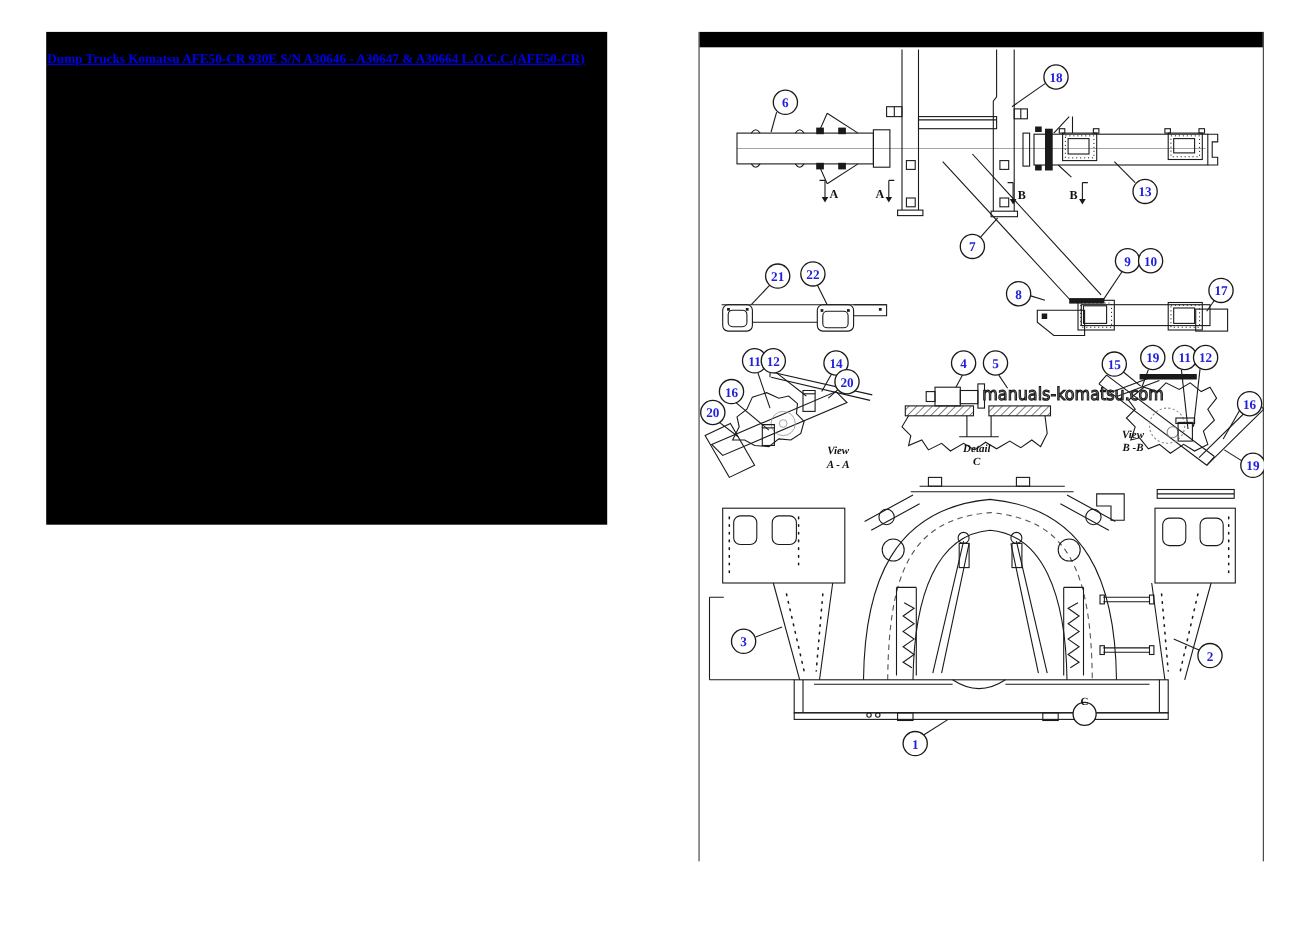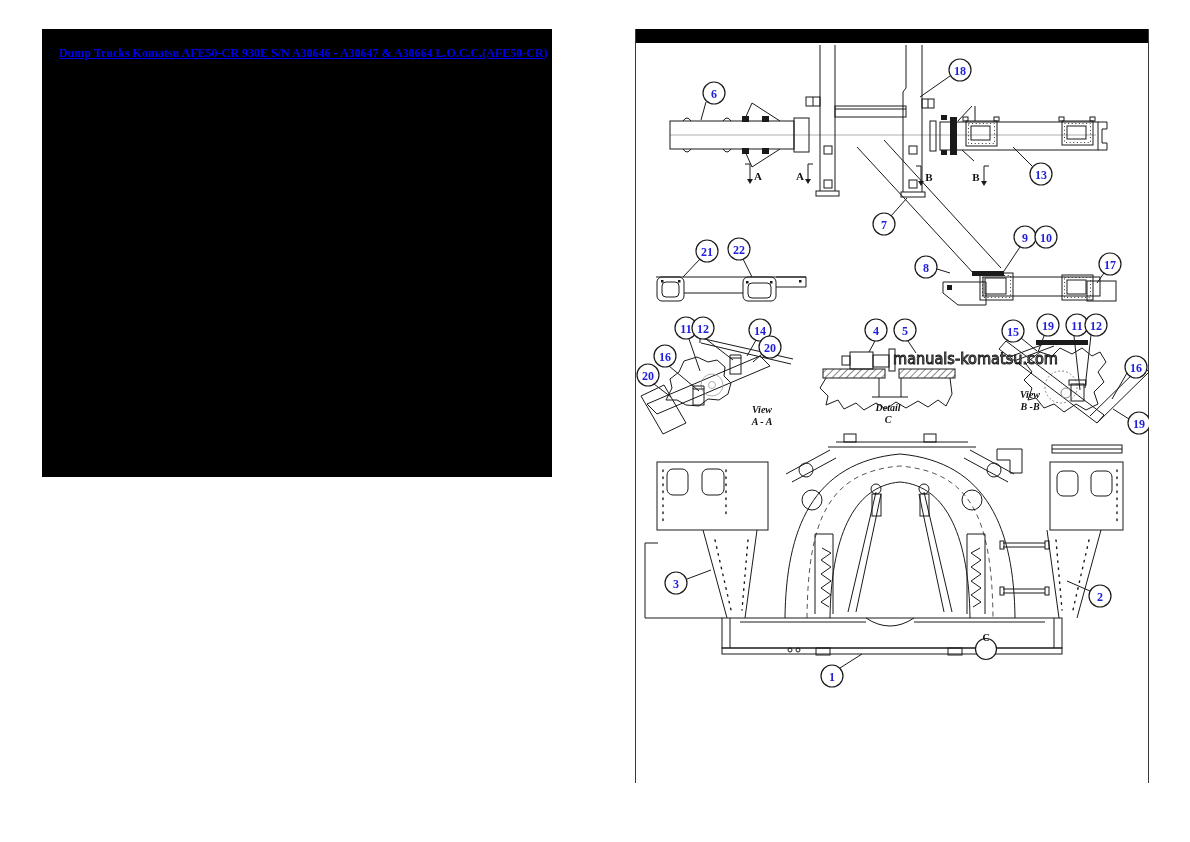--- a/index.html
+++ b/index.html
@@ -1,20 +1,20 @@
 <!DOCTYPE html>
 <html style="--link: #0000ee; --callout: #2020dd; --panel: #000000;"><head>
 <meta charset="utf-8">
 <style>
   html,body{margin:0;padding:0;background:#ffffff;}
   #stage{position:relative;width:1190px;height:842px;background:#fff;overflow:hidden;
          font-family:"Liberation Sans",sans-serif;}
   #left-panel{position:absolute;left:42px;top:29px;width:510px;height:448px;background:var(--panel,#000);}
   #manual-link{display:block;margin:17px 0 0 1px;color:var(--link,#0000ee);
-         font:bold 12px "Liberation Serif",serif;text-decoration:underline;white-space:nowrap;padding-left:16px;}
+         font:bold 12px "Liberation Serif",serif;text-decoration:underline;white-space:nowrap;}
   #right-page{position:absolute;left:635px;top:29px;width:514px;height:754px;box-sizing:border-box;
          border-left:1px solid #3a3a3a;border-right:1px solid #3a3a3a;background:#fff;}
   #top-bar{position:absolute;left:0;top:0;width:100%;height:14px;background:var(--panel,#000);}
   #diagram-svg{position:absolute;left:635px;top:43px;}
   .art{stroke:#1a1a1a;fill:none;stroke-width:1;}
   .fl{fill:#1a1a1a;stroke:none;}
   .lt{stroke:#9a9a9a;stroke-width:0.8;fill:none;}
   .dots{stroke:#1a1a1a;stroke-width:1.4;stroke-dasharray:1.5,5.5;stroke-linecap:round;fill:none;}
   .boltring{stroke:#1a1a1a;stroke-width:0.9;stroke-dasharray:1,2.6;fill:none;}
   .ln{stroke:#1a1a1a;stroke-width:1;fill:none;}

